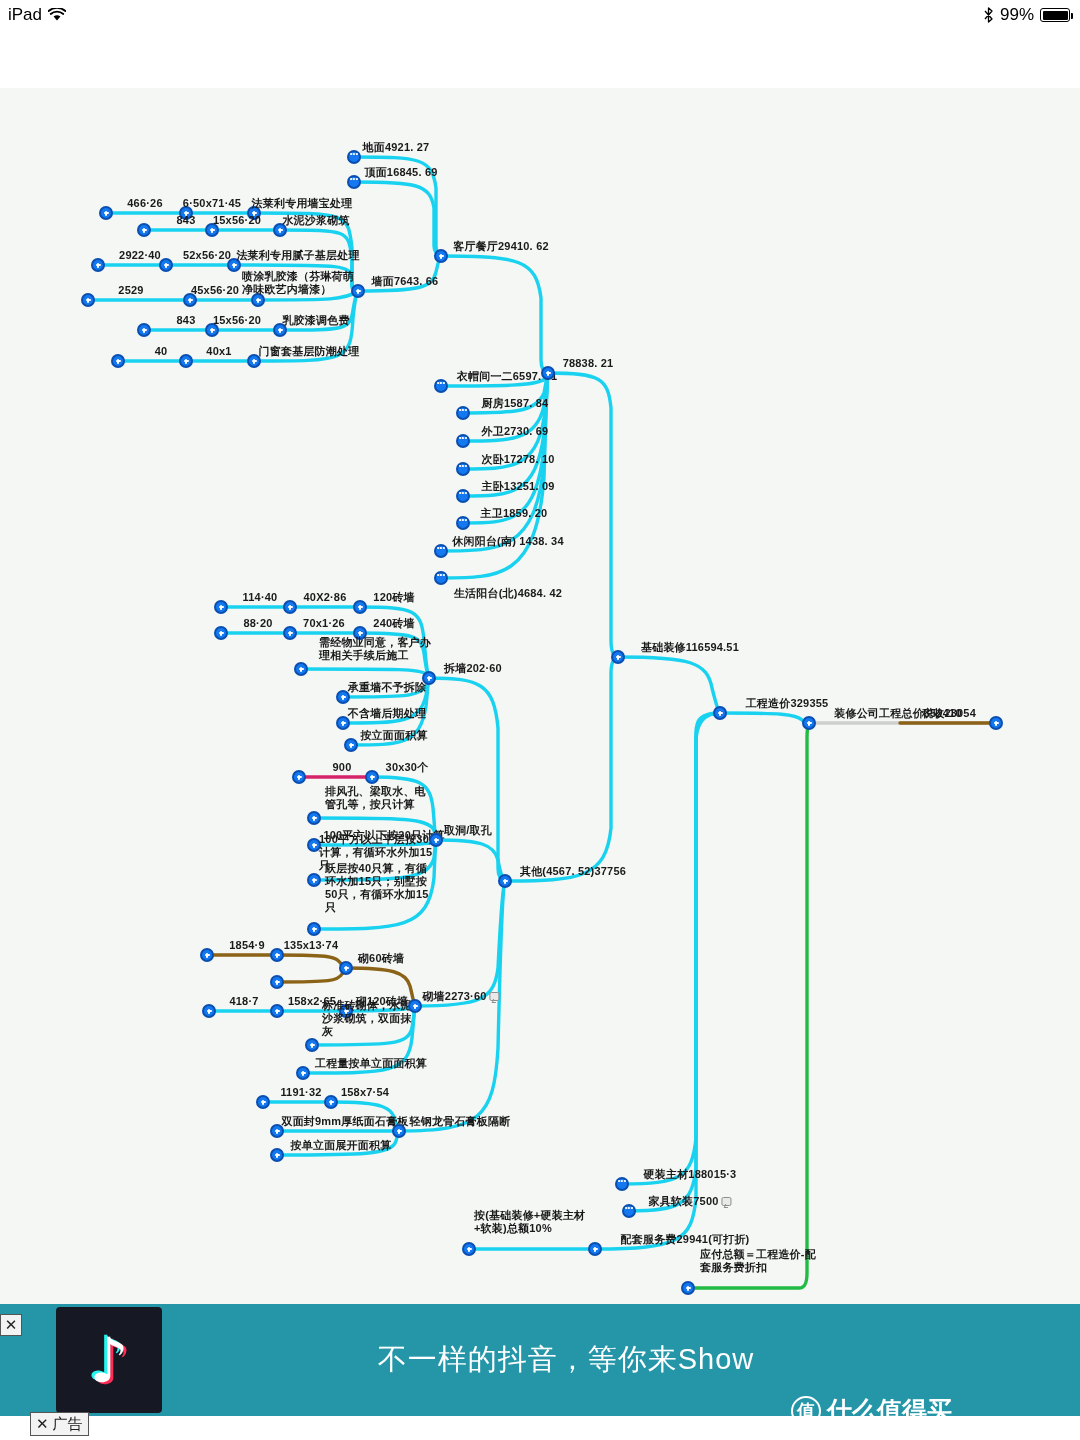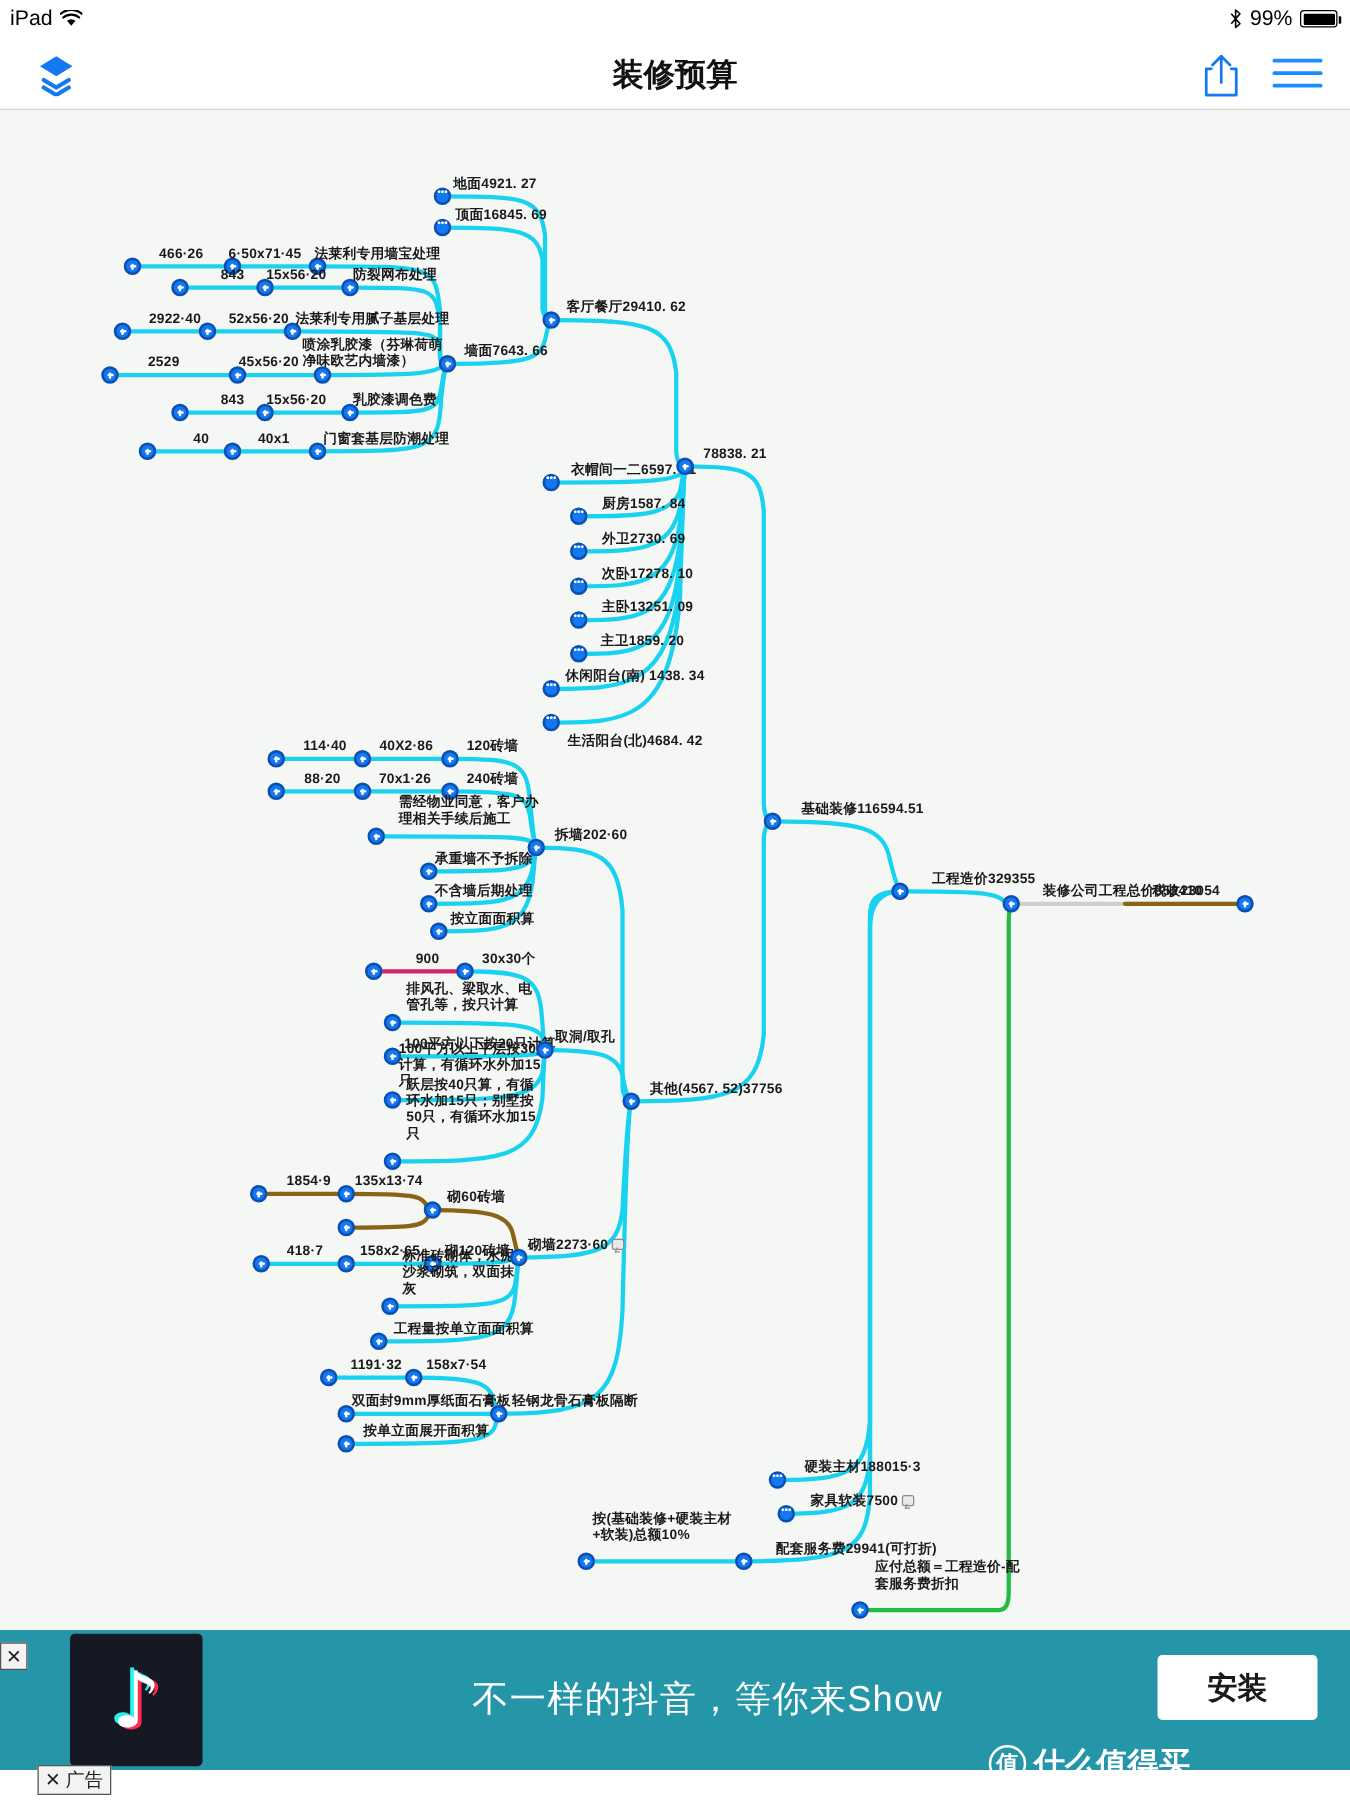--- a/index.html
+++ b/index.html
@@ -152,38 +152,20 @@
       <svg width="11" height="16" viewBox="0 0 11 16">
         <path d="M2 4 L9 12 L5.5 15 L5.5 1 L9 4 L2 12" stroke="#000" stroke-width="1.3" fill="none" stroke-linejoin="round"></path>
       </svg>
       <span>99%</span>
       <span class="batt-shell">
           <span class="batt-fill"></span>
         </span>
     </div>
   </div>
 
-  <div class="navbar">
-    <svg class="nav-left" viewBox="0 0 34 34">
-      <polygon points="17,2 30,10 17,18 4,10" fill="#1478F0"></polygon>
-      <polyline points="7,21 17,27 27,21" stroke="#1478F0" stroke-width="3.4" fill="none" stroke-linecap="round" stroke-linejoin="round"></polyline>
-      <polyline points="7,27 17,33 27,27" stroke="#1478F0" stroke-width="3.4" fill="none" stroke-linecap="round" stroke-linejoin="round"></polyline>
-    </svg>
-    <div class="nav-title">装修预算</div>
-    <svg class="nav-share" viewBox="0 0 34 36">
-      <path d="M9 13 L5 13 L5 34 L29 34 L29 13 L25 13" stroke="#1478F0" stroke-width="2.2" fill="none" stroke-linecap="round" stroke-linejoin="round"></path>
-      <line x1="17" y1="3" x2="17" y2="24" stroke="#1478F0" stroke-width="2.2" stroke-linecap="round"></line>
-      <polyline points="10,10 17,3 24,10" stroke="#1478F0" stroke-width="2.2" fill="none" stroke-linecap="round" stroke-linejoin="round"></polyline>
-    </svg>
-    <div class="nav-menu">
-        <i></i>
-        <i></i>
-        <i></i>
-      </div>
-  </div>
 
   <div class="canvas">
 
     <svg width="1080" height="1216">
       <g fill="none" stroke="#19D2F0" stroke-width="3.4" stroke-linecap="round">
 
         <line x1="106" y1="125" x2="254" y2="125"></line>
         <line x1="144" y1="142" x2="280" y2="142"></line>
         <line x1="98" y1="177" x2="234" y2="177"></line>
         <line x1="88" y1="212" x2="258" y2="212"></line>
@@ -275,21 +257,21 @@
     <div class="node plus" style="left:186px;top:125px"></div>
     <div class="lbl" style="left:212px;top:122px">6·50x71·45</div>
     <div class="node plus" style="left:254px;top:125px"></div>
     <div class="lbl" style="left:302px;top:122px">法莱利专用墙宝处理</div>
 
     <div class="node plus" style="left:144px;top:142px"></div>
     <div class="lbl" style="left:186px;top:139px">843</div>
     <div class="node plus" style="left:212px;top:142px"></div>
     <div class="lbl" style="left:237px;top:139px">15x56·20</div>
     <div class="node plus" style="left:280px;top:142px"></div>
-    <div class="lbl" style="left:316px;top:139px">防裂网布处理</div>
+    <div class="lbl" style="left:316px;top:139px">水泥沙浆砌筑</div>
 
     <div class="node plus" style="left:98px;top:177px"></div>
     <div class="lbl" style="left:140px;top:174px">2922·40</div>
     <div class="node plus" style="left:166px;top:177px"></div>
     <div class="lbl" style="left:207px;top:174px">52x56·20</div>
     <div class="node plus" style="left:234px;top:177px"></div>
     <div class="lbl" style="left:298px;top:174px">法莱利专用腻子基层处理</div>
 
     <div class="node plus" style="left:88px;top:212px"></div>
     <div class="lbl" style="left:131px;top:209px">2529</div>
@@ -444,21 +426,20 @@
     <div class="node plus" style="left:688px;top:1200px"></div>
     <div class="lbl wrap" style="left:762px;top:1186px;width:124px">应付总额＝工程造价-配套服务费折扣</div>
 
   </div>
 
   <div class="ad">
     <div class="ad-icon">
       <span class="ad-note">♪</span>
     </div>
     <div class="ad-text">不一样的抖音，等你来Show</div>
-    <div class="ad-cta">安装</div>
   </div>
   <div class="ad-close-top">✕</div>
   <div class="ad-close-bot">
     <span>✕</span>
     <span>广告</span>
   </div>
   <div class="watermark">
     <span class="wm-circle">值</span>
     <span>什么值得买</span>
   </div>

